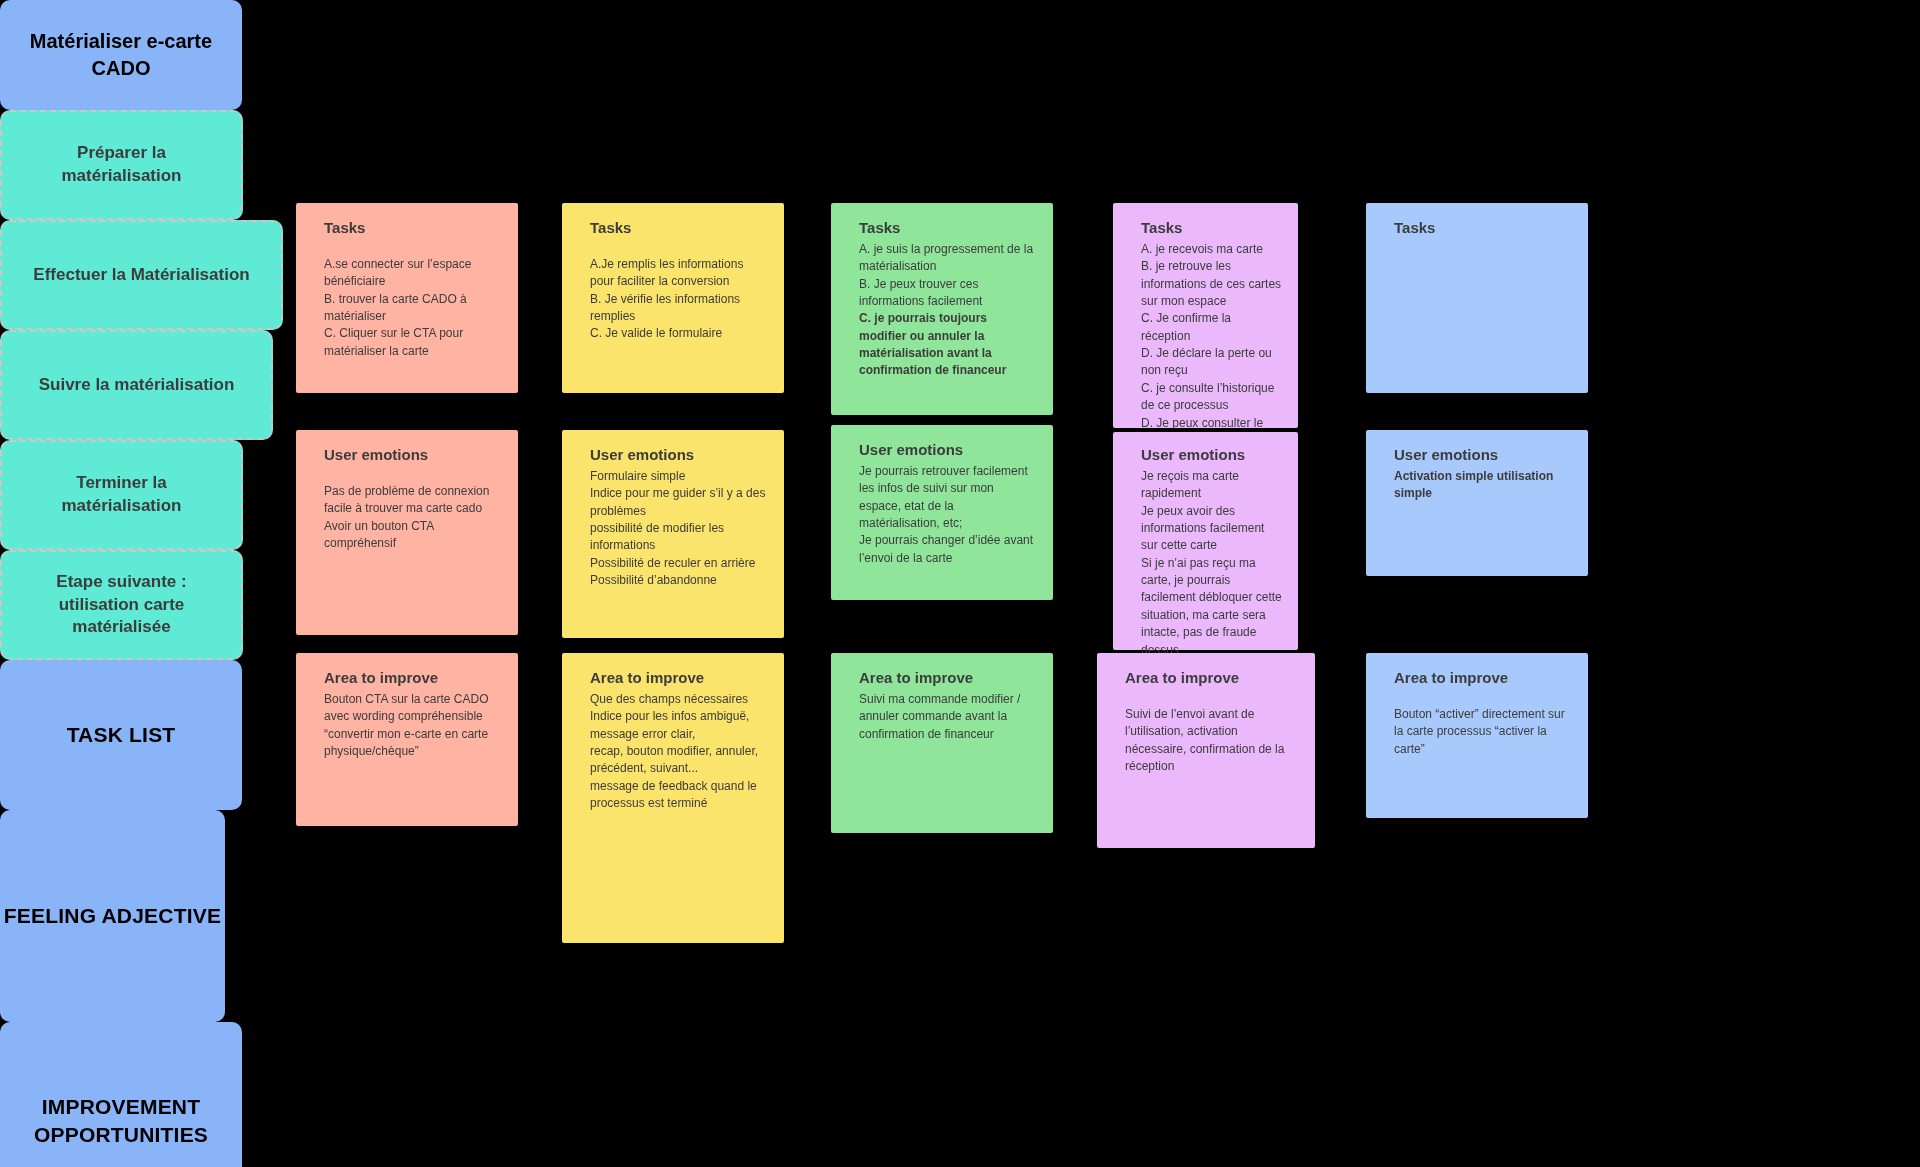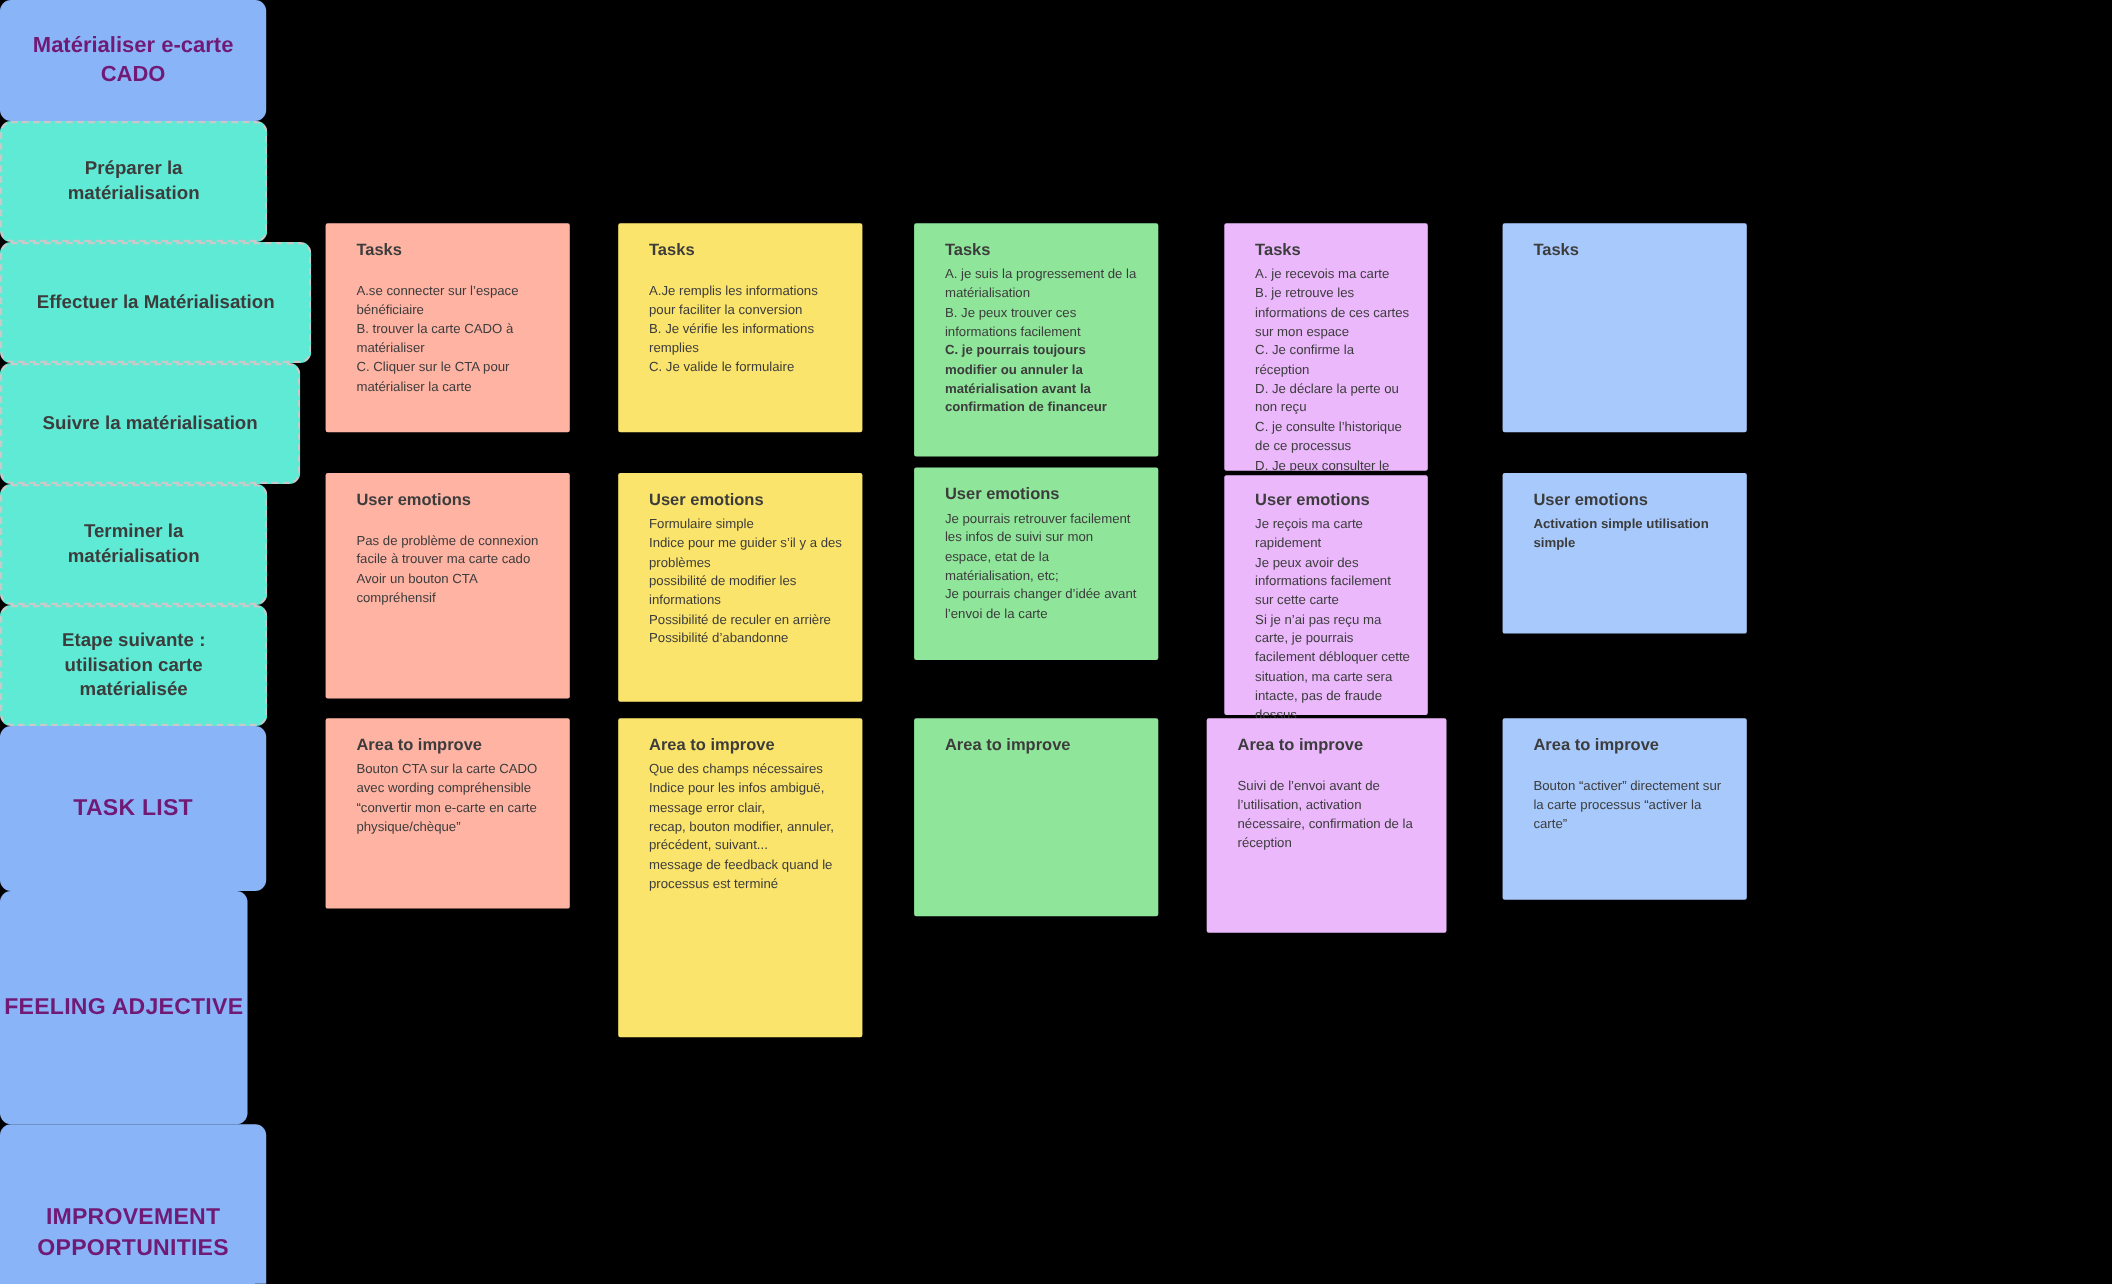--- a/index.html
+++ b/index.html
@@ -17,21 +17,21 @@
     height: 1167px;
     background: #000000;
   }
   .blue-label {
     background: #8ab4f8;
     border-radius: 10px;
     display: flex;
     align-items: center;
     justify-content: center;
     text-align: center;
-    color: #701a75;
+    color: #000000;
     font-weight: bold;
   }
   .phase {
     background: #5eead4;
     border: 2px dashed #c9c9c9;
     border-radius: 10px;
     display: flex;
     align-items: center;
     justify-content: center;
     text-align: center;
@@ -188,20 +188,21 @@
   <div class="sticky c-yellow" style="left:562px; top:653px; width:222px; height:290px;">
     <p class="title">Area to improve</p>
     <p class="body">Que des champs nécessaires
 Indice pour les infos ambiguë, message error clair,
 recap, bouton modifier, annuler, précédent, suivant...
 message de feedback quand le processus est terminé</p>
   </div>
 
   <div class="sticky c-green" style="left:831px; top:653px; width:222px; height:180px;">
     <p class="title">Area to improve</p>
+    <p class="body">Suivi ma commande modifier / annuler commande avant la confirmation de financeur</p>
   </div>
 
   <div class="sticky c-purple" style="left:1097px; top:653px; width:218px; height:195px;">
     <p class="title">Area to improve</p>
     <p class="body gap">Suivi de l’envoi avant de l’utilisation, activation nécessaire, confirmation de la réception</p>
   </div>
 
   <div class="sticky c-blue" style="left:1366px; top:653px; width:222px; height:165px;">
     <p class="title">Area to improve</p>
     <p class="body gap">Bouton “activer” directement sur la carte processus “activer la carte”</p>

